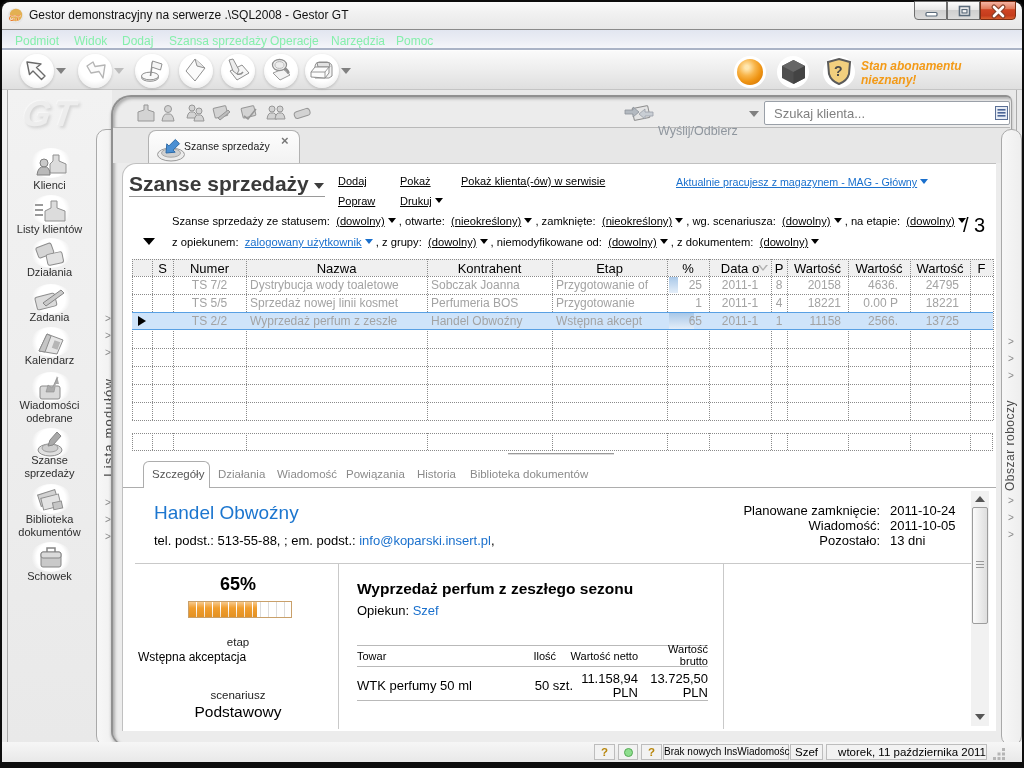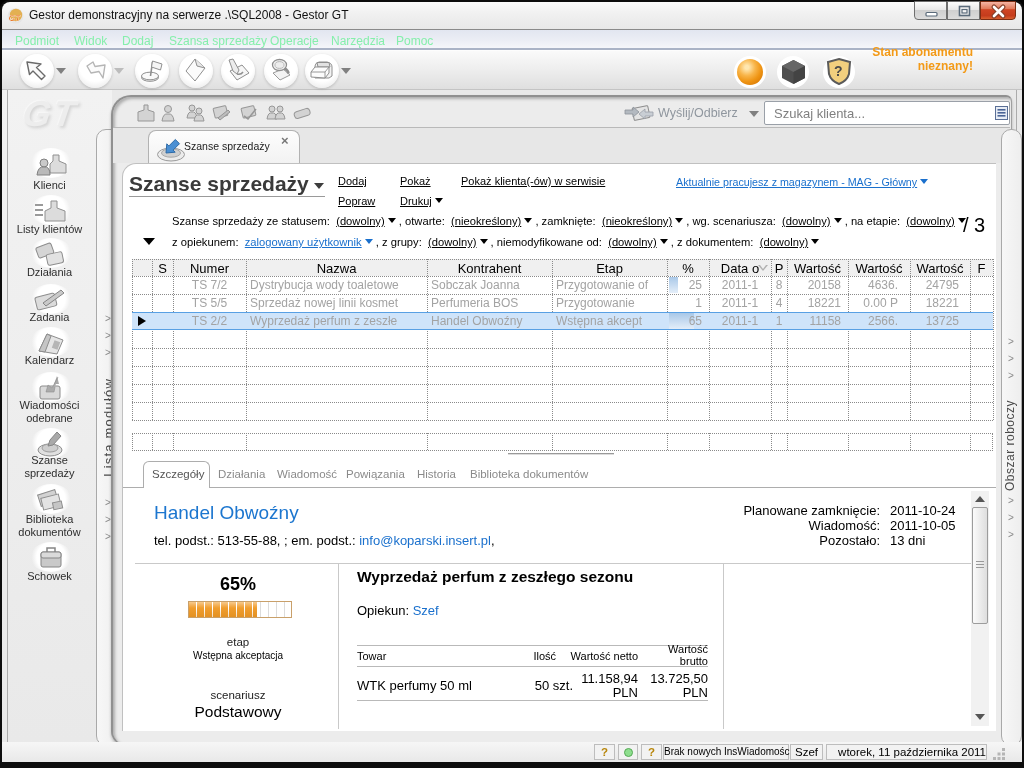--- a/index.html
+++ b/index.html
@@ -27,43 +27,43 @@
 
 #toolbar { position:absolute; left:2px; top:50px; width:1020px; height:40px; border-top:1px solid #fdfdfd;
   background:linear-gradient(#fafafa,#ececec 55%,#dfdfdf); border-bottom:1px solid #c4c4c4; }
 .tbtn { position:absolute; width:34px; height:34px; border-radius:50%;
   background:radial-gradient(circle at 50% 35%, #ffffff 55%, #f2f2f2 75%, #e4e4e4);
   box-shadow:0 1px 3px rgba(0,0,0,0.18); }
 .tbtn svg { position:absolute; left:0; top:0; }
 .tdrop { position:absolute; width:0; height:0; border-left:5px solid transparent;
   border-right:5px solid transparent; border-top:6px solid #808080; }
 .wcirc { position:absolute; width:32px; height:32px; border-radius:50%; background:#fff; }
-#abon { position:absolute; left:861px; top:45px; width:112px; text-align:right;
-  font-size:12px; font-weight:bold; color:#f39a17; line-height:14px; }
+#abon { position:absolute; left:861px; top:59px; width:112px; text-align:left;
+  font-size:12px; font-weight:bold; color:#f39a17; line-height:14px;font-style:italic; }
 
 #sidebar { position:absolute; left:2px; top:90px; width:110px; height:652px;
   background:linear-gradient(180deg,#f2f2f2,#e9e9e9); }
 #gtwm { position:absolute; left:23px; top:93px; font-size:36px; font-style:italic; font-weight:bold;
   color:#ededed; text-shadow:2px 2px 3px #d4d4d4, -1px -1px 1px #f8f8f8; transform:skewX(-8deg); letter-spacing:2px; }
 .mod { position:absolute; left:2px; width:95px; text-align:center; }
 .mod .lb { font-size:11px; color:#2e2e2e; line-height:13px; }
 .micg { position:absolute; border-radius:50%;
   background:radial-gradient(circle, #ffffff 55%, rgba(255,255,255,0) 75%); }
 
 .vstrip { position:absolute; background:linear-gradient(90deg,#f7f7f7,#eeeeee);
   border:1px solid #a9a9a9; border-radius:10px; }
 .vtext { position:absolute; writing-mode:vertical-rl; transform:rotate(180deg);
   font-size:13px; letter-spacing:1.2px; color:#4a4a4a; }
 .vchev { position:absolute; font-size:10px; color:#8a8a8a; line-height:17px; text-align:center; }
 
 #content { position:absolute; left:111px; top:95px; width:901px; height:650px;
   background:#ececec; border:1px solid #a0a0a0; border-top:2px solid #909090; border-left:2px solid #909090;
   border-radius:20px 6px 6px 14px;
   box-shadow:inset 2px 2px 3px rgba(100,100,100,0.45), 0 2px 3px rgba(0,0,0,0.25); }
-#sendrecv { position:absolute; left:658px; top:106px; font-size:12.5px; color:#8f969e; }
+#sendrecv { position:absolute; left:658px; top:124px; font-size:12.5px; color:#8f969e; }
 #srdrop { position:absolute; left:749px; top:111px; }
 #searchbox { position:absolute; left:764px; top:101px; width:246px; height:24px; background:#fff;
   border:1px solid #9aa0a8; border-radius:2px; }
 #searchbox span { position:absolute; left:9px; top:4px; font-size:13px; color:#808080; }
 
 #tab { position:absolute; left:148px; top:130px; width:152px; height:34px;
   background:linear-gradient(#fdfdfd,#f2f2f2); border:1px solid #b2b2b2; border-bottom:none;
   border-radius:8px 8px 0 0; }
 #tabtxt { position:absolute; left:184px; top:140px; font-size:10.5px; color:#222; }
 #tabx { position:absolute; left:281px; top:133px; font-size:13px; color:#777; font-weight:bold; }
@@ -493,25 +493,25 @@
 <div style="position:absolute; left:135px; top:563px; width:850px; height:1px; background:#c9c9c9;"></div>
 <div style="position:absolute; left:338px; top:564px; width:1px; height:165px; background:#c9c9c9;"></div>
 <div style="position:absolute; left:723px; top:564px; width:1px; height:165px; background:#c9c9c9;"></div>
 
 <div class="dtxt" style="left:138px; top:574px; width:200px; text-align:center; font-size:18px; font-weight:bold;">65%</div>
 <div id="pbar" style="position:absolute; left:188px; top:601px; width:104px; height:17px; border:1px solid #c9a06a; background:repeating-linear-gradient(90deg, #ffffff 0 7px, #dcdcdc 7px 8px);">
   <div style="position:absolute; left:0; top:0; width:68px; height:15px; background:repeating-linear-gradient(90deg, #f09d2e 0 7px, #ffffff 7px 8px);"></div>
   <div style="position:absolute; left:0; top:0; width:68px; height:15px; background:linear-gradient(rgba(255,255,255,0.45), rgba(255,255,255,0) 40%, rgba(190,110,0,0.25));"></div>
 </div>
 <div class="dtxt" style="left:138px; top:636px; width:200px; text-align:center; font-size:11.5px; color:#222;">etap</div>
-<div class="dtxt" style="left:138px; top:650px; width:200px; text-align:center; font-size:10px;">Wstępna akceptacja</div>
+<div class="dtxt" style="left:138px; top:650px; width:200px; text-align:left; font-size:12px;">Wstępna akceptacja</div>
 <div class="dtxt" style="left:138px; top:689px; width:200px; text-align:center; font-size:11.5px; color:#222;">scenariusz</div>
 <div class="dtxt" style="left:138px; top:703px; width:200px; text-align:center; font-size:15.5px;">Podstawowy</div>
 
-<div class="dtxt" style="left:357px; top:568px; font-size:15.5px; font-weight:bold;">Wyprzedaż perfum z zeszłego sezonu</div>
+<div class="dtxt" style="left:357px; top:580px; font-size:15.5px; font-weight:bold;">Wyprzedaż perfum z zeszłego sezonu</div>
 <div class="dtxt" style="left:357px; top:603px;">Opiekun: <span class="bluelnk">Szef</span></div>
 <div style="position:absolute; left:357px; top:645px; width:351px; height:1px; background:#b9b9b9;"></div>
 <div class="dtxt" style="left:357px; top:650px; font-size:11px;">Towar</div>
 <div class="dtxt" style="left:456px; top:650px; width:100px; text-align:right; font-size:11px;">Ilość</div>
 <div class="dtxt" style="left:528px; top:650px; width:110px; text-align:right; font-size:11px;">Wartość netto</div>
 <div class="dtxt" style="left:628px; top:643px; width:80px; text-align:right; font-size:11px; line-height:12px;">Wartość<br>brutto</div>
 <div style="position:absolute; left:357px; top:666px; width:351px; height:1px; background:#b9b9b9;"></div>
 <div class="dtxt" style="left:357px; top:678px;">WTK perfumy 50 ml</div>
 <div class="dtxt" style="left:473px; top:678px; width:100px; text-align:right;">50 szt.</div>
 <div class="dtxt" style="left:528px; top:671px; width:110px; text-align:right;">11.158,94</div>

